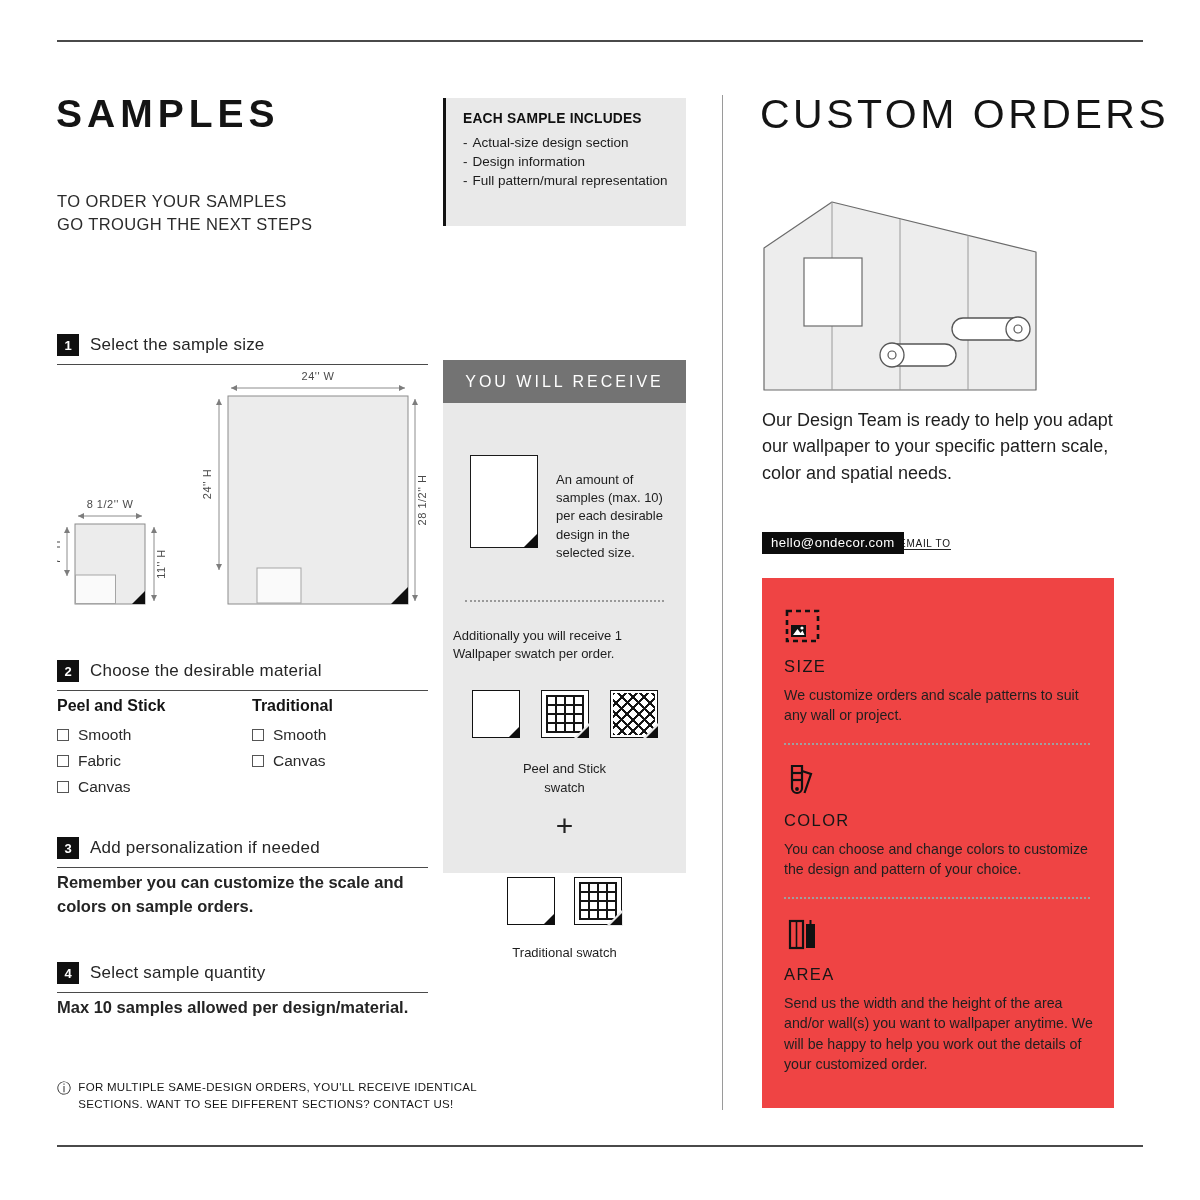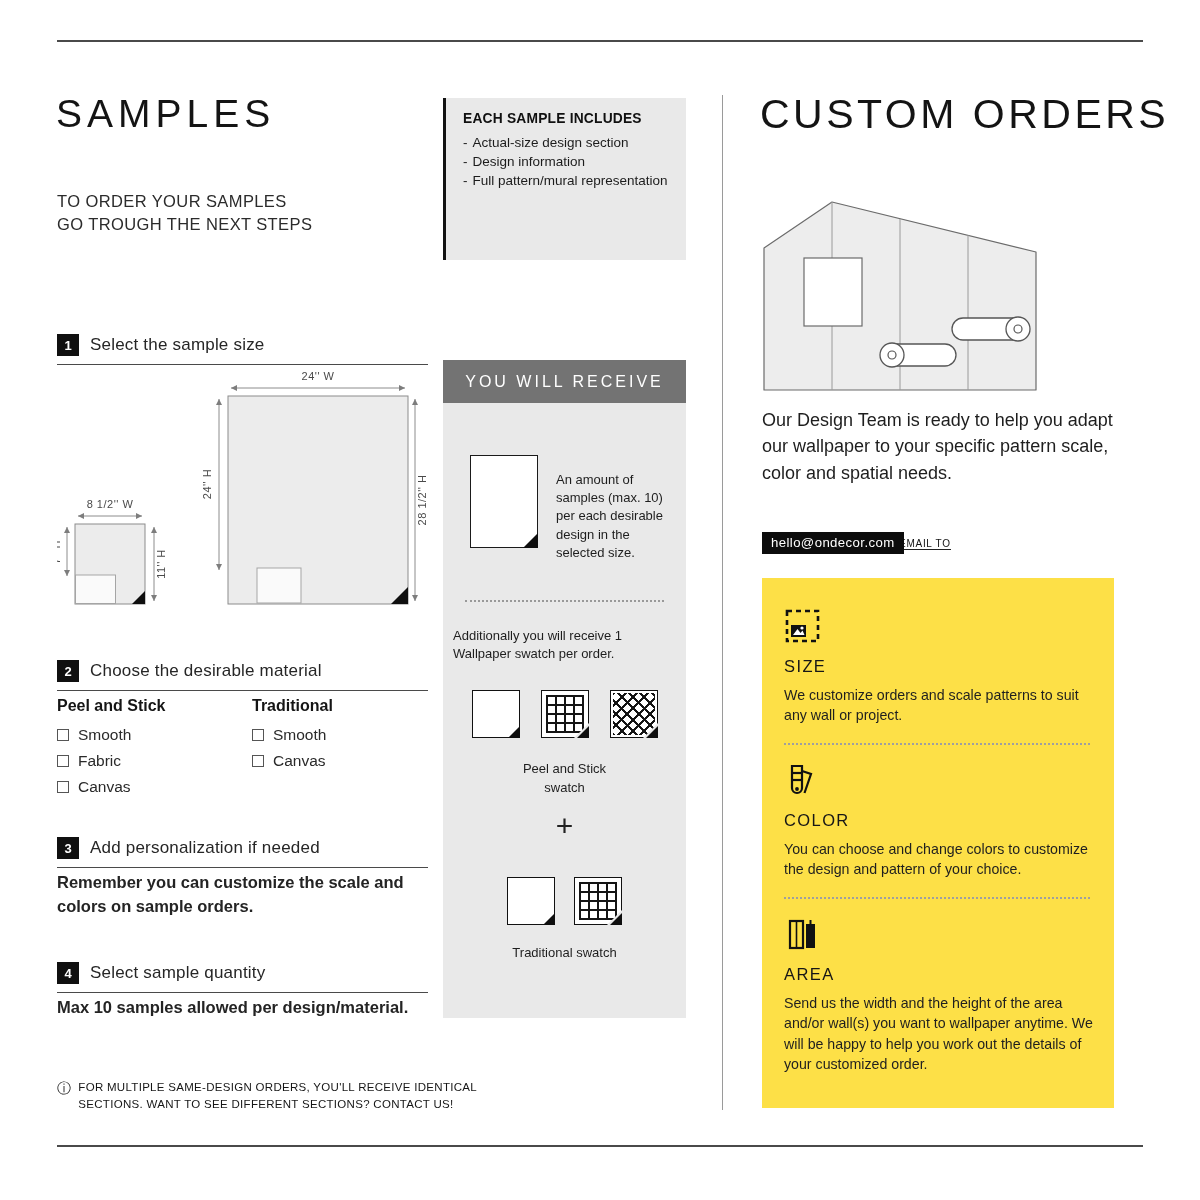--- a/index.html
+++ b/index.html
@@ -6,21 +6,21 @@
   html,body { background:#ffffff; }
   body { font-family:"Liberation Sans", sans-serif; color:#1f1f1f; }
   .page { position:relative; width:1200px; height:1200px; background:#fff; overflow:hidden; }
 
   .rule { position:absolute; left:57px; width:1086px; height:2px; background:#4a4a4a; }
   .rule.top { top:40px; }
   .rule.bottom { top:1145px; }
   .vdivider { position:absolute; left:722px; top:95px; width:1px; height:1015px; background:#9a9a9a; }
 
   
-  .samples-title { position:absolute; left:56px; top:92px; font-size:39px; font-weight:400; letter-spacing:5px; color:#141414; }
+  .samples-title { position:absolute; left:56px; top:92px; font-size:39px; font-weight:700; letter-spacing:5px; color:#141414; }
   .samples-subtitle { position:absolute; left:57px; top:190px; font-size:16.5px; line-height:1.42; letter-spacing:0.4px; color:#2b2b2b; }
 
   .step-header { position:absolute; left:57px; width:371px; display:flex; align-items:center; gap:11px; padding-bottom:8px; border-bottom:1px solid #4a4a4a; }
   .step-num { width:22px; height:22px; background:#101010; color:#fff; font-size:13px; font-weight:bold; display:flex; align-items:center; justify-content:center; flex:none; }
   .step-label { font-size:17px; color:#262626; letter-spacing:0.2px; }
 
   .size-diagram { position:absolute; left:57px; top:368px; }
   .size-diagram text { font-size:11px; fill:#4a4a4a; letter-spacing:0.5px; font-family:"Liberation Sans", sans-serif; }
 
   .materials { position:absolute; left:57px; top:697px; width:371px; height:125px; }
@@ -33,27 +33,27 @@
 
   .body-text { position:absolute; left:57px; color:#242424; font-size:16.5px; line-height:1.45;font-weight:bold; }
   .step3-text { top:871px; width:360px; }
   .step4-text { top:996px; width:400px; }
 
   .footer-note { position:absolute; left:57px; top:1079px; width:465px; display:flex; gap:7px; font-size:11.5px; letter-spacing:0.3px; color:#161616; }
   .info-icon { font-size:14px; line-height:1.3; flex:none; }
   .footer-text { line-height:1.5; }
 
   
-  .includes-box { position:absolute; left:443px; top:98px; width:243px; height:162px; background:#e9e9e9; border-left:3px solid #131313; padding:13px 10px 12px 17px; }
+  .includes-box { position:absolute; left:443px; top:98px; width:243px; height:128px; background:#e9e9e9; border-left:3px solid #131313; padding:13px 10px 12px 17px; }
   .includes-title { font-size:13.8px; font-weight:bold; letter-spacing:0.2px; color:#101010; margin-bottom:7px; }
   .includes-item { display:flex; font-size:13.5px; line-height:1.42; color:#1c1c1c; }
   .includes-item .dash { margin-right:5px; flex:none; }
 
   .receive-bar { position:absolute; left:443px; top:360px; width:243px; height:43px; background:#737373; color:#fff; display:flex; align-items:center; justify-content:center; font-size:16px; letter-spacing:3px; }
-  .receive-panel { position:absolute; left:443px; top:403px; width:243px; height:615px; background:#e9e9e9; }
+  .receive-panel { position:absolute; left:443px; top:403px; width:243px; height:470px; background:#e9e9e9; }
 
   .sample-row { position:absolute; top:52px; left:27px; display:flex; gap:18px; align-items:flex-start; }
   .sample-sheet { position:relative; width:68px; height:93px; background:#fff; border:1.2px solid #1a1a1a; flex:none; }
   .sample-text { width:124px; font-size:13px; line-height:1.4; color:#1e1e1e; padding-top:16px; }
 
   .fold-br { position:absolute; right:-1px; bottom:-1px; width:0; height:0; border-bottom:15px solid #0e0e0e; border-left:15px solid transparent; }
   .swatch .fold-br { border-bottom-width:12px; border-left-width:12px; }
   .notch { position:absolute; right:-2px; bottom:-2px; width:0; height:0; border-bottom:17px solid #e9e9e9; border-left:17px solid transparent; }
 
   .dotted { position:absolute; border-top:2px dotted #999; }
@@ -78,21 +78,21 @@
   .panel-caption.c2 { top:541px; }
   .plus { position:absolute; top:406px; left:0; width:100%; text-align:center; font-size:30px; font-weight:300; color:#222; }
 
   
   .custom-title { position:absolute; left:760px; top:91px; font-size:41px; font-weight:500; letter-spacing:3.5px; color:#141414; }
   .wall-illustration { position:absolute; left:760px; top:196px; }
   .intro-text { position:absolute; left:762px; top:407px; width:364px; font-size:18px; line-height:1.47; color:#1e1e1e; }
   .contact-label { position:absolute; left:762px; top:538px; font-size:10px; letter-spacing:0.7px; color:#131313; border-bottom:1.2px solid #222; }
   .email-badge { position:absolute; left:762px; top:532px; background:#0c0c0c; color:#fff; font-size:13.2px; letter-spacing:0.4px; padding:3px 9px 4px; cursor:pointer; }
 
-  .features-panel { position:absolute; left:762px; top:578px; width:352px; height:530px; background:#fde047; padding:30px 16px 0 22px; }
+  .features-panel { position:absolute; left:762px; top:578px; width:352px; height:530px; background:#ef4444; padding:30px 16px 0 22px; }
   .feature-icon { display:block; }
   .feature-heading { font-size:16.5px; letter-spacing:1.4px; color:#161616; margin:13px 0 9px; }
   .feature-text { font-size:14.2px; line-height:1.44; color:#1f1f1f; width:314px; }
   .feature-divider { border-top:2px dotted #9f9f9f; margin:17px 8px 17px 0; }
 </style>
 </head>
 <body>
 
 <div class="page">
 

